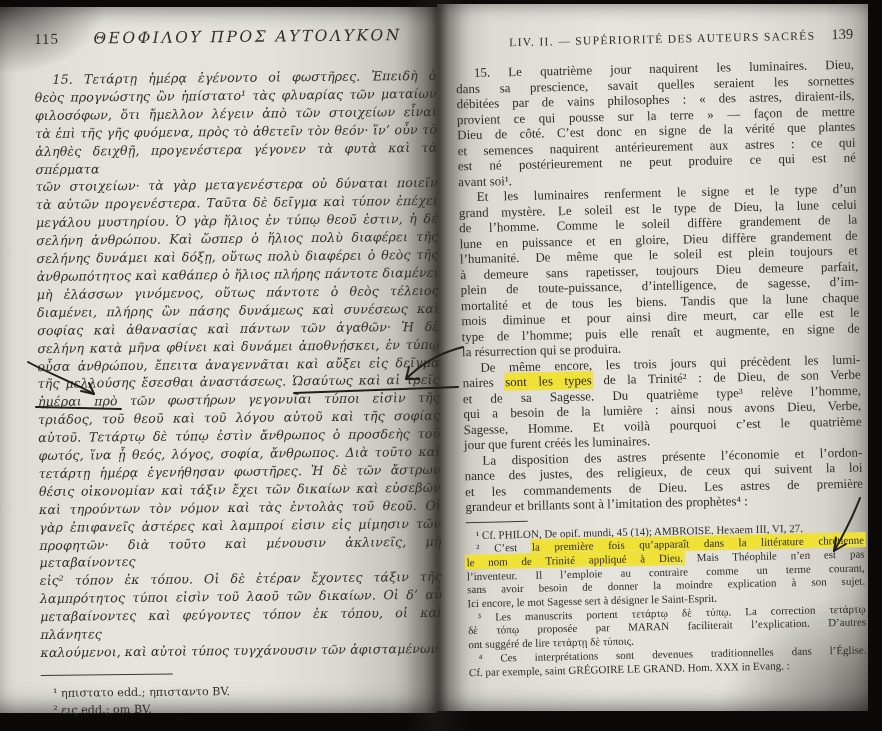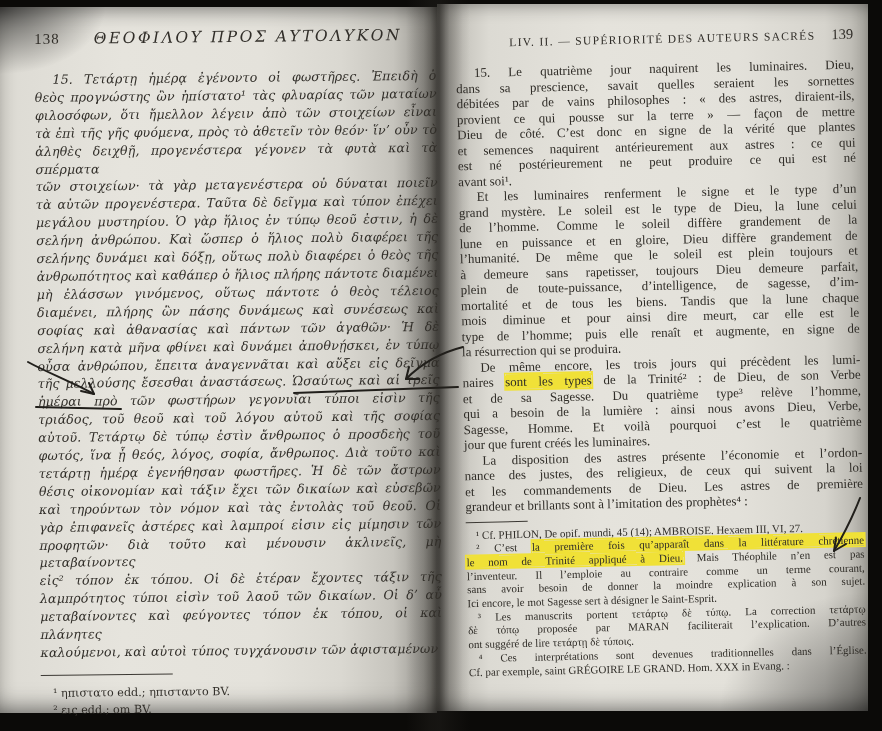--- a/index.html
+++ b/index.html
@@ -83,21 +83,21 @@
   </div>
 
   <div id="page-right" class="page">
     <div id="corner-br"></div>
   </div>
 
   <div id="gutter"></div>
 
   <div id="left-content">
     <div class="header-left">
-      <span id="left-pagenum">138</span>
+      <span id="left-pagenum">115</span>
       <span id="left-title">ΘΕΟΦΙΛΟΥ ΠΡΟΣ ΑΥΤΟΛΥΚΟΝ</span>
     </div>
     <div id="greek-body">
         <div class="tline ind"><span>15. Τετάρτῃ ἡμέρᾳ ἐγένοντο οἱ φωστῆρες. Ἐπειδὴ ὁ</span></div>
         <div class="tline"><span>θεὸς προγνώστης ὢν ἠπίστατο¹ τὰς φλυαρίας τῶν ματαίων</span></div>
         <div class="tline"><span>φιλοσόφων, ὅτι ἤμελλον λέγειν ἀπὸ τῶν στοιχείων εἶναι</span></div>
         <div class="tline"><span>τὰ ἐπὶ τῆς γῆς φυόμενα, πρὸς τὸ ἀθετεῖν τὸν θεόν· ἵν’ οὖν τὸ</span></div>
         <div class="tline"><span>ἀληθὲς δειχθῇ, προγενέστερα γέγονεν τὰ φυτὰ καὶ τὰ σπέρματα</span></div>
         <div class="tline"><span>τῶν στοιχείων· τὰ γὰρ μεταγενέστερα οὐ δύναται ποιεῖν</span></div>
         <div class="tline"><span>τὰ αὐτῶν προγενέστερα. Ταῦτα δὲ δεῖγμα καὶ τύπον ἐπέχει</span></div>

